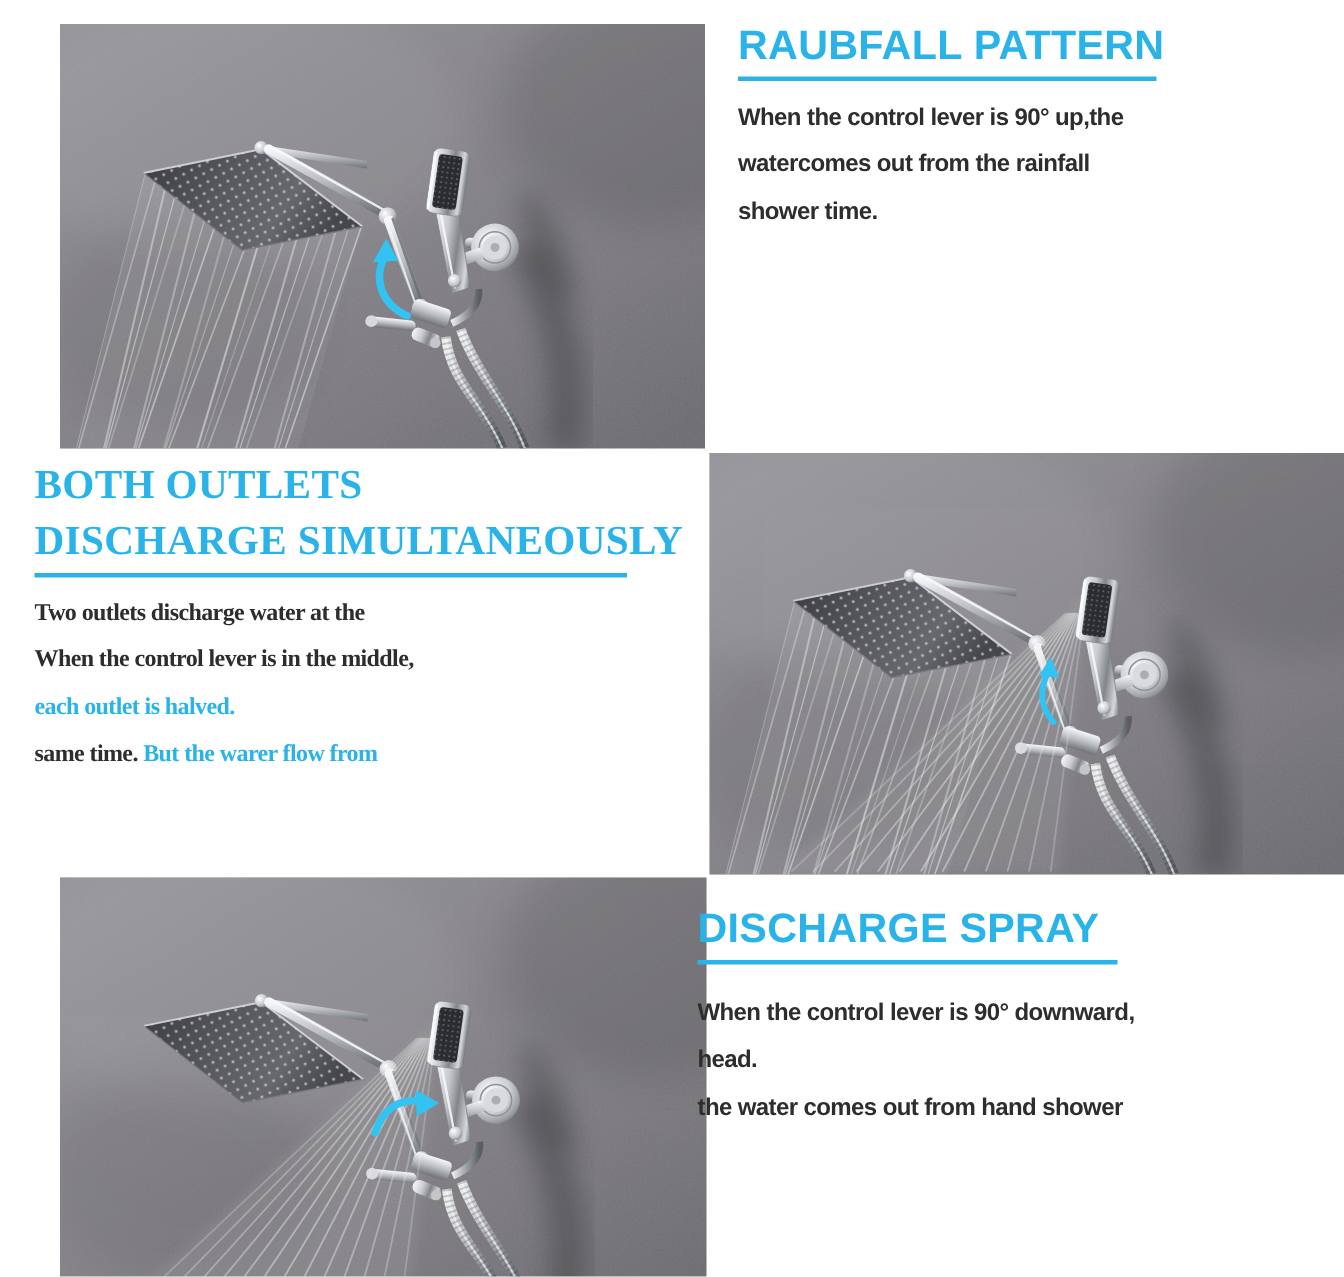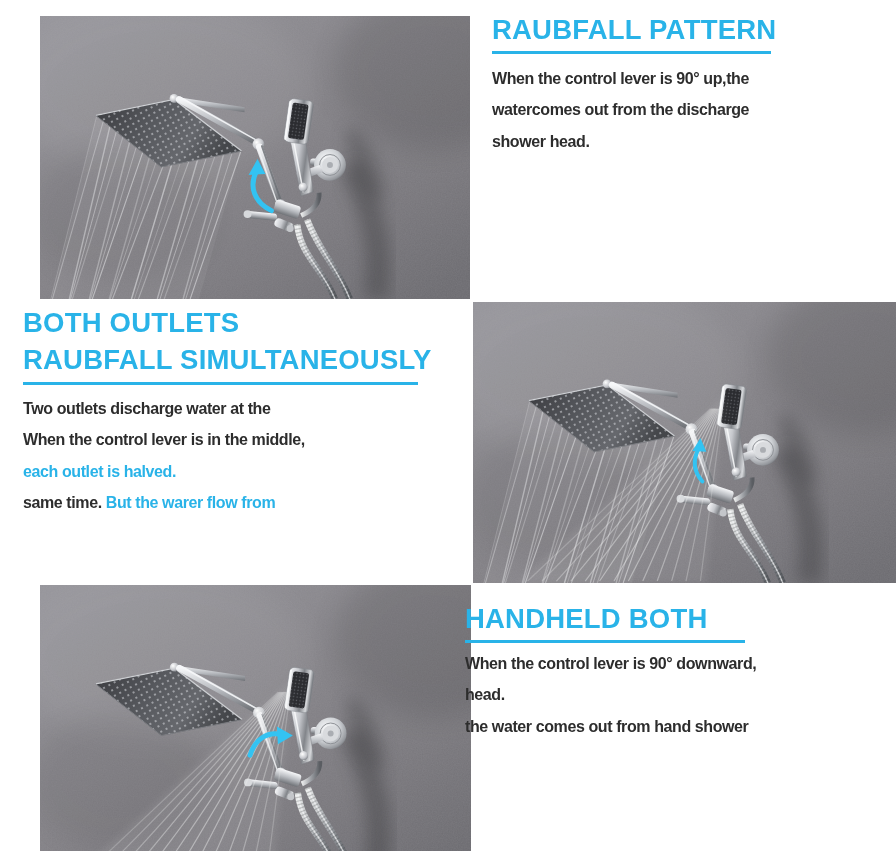--- a/index.html
+++ b/index.html
@@ -8,35 +8,35 @@
   #canvas{position:relative;width:896px;height:851px;background:#ffffff;overflow:hidden;}
 
   .photo{position:absolute;overflow:hidden;background:#87868b;}
   .photo svg{display:block;width:100%;height:100%;}
   .photo-1{left:0;top:0;width:430px;height:283px;}
   .photo-2{left:433px;top:286px;width:430px;height:281px;}
   .photo-3{left:0;top:569px;width:431px;height:282px;}
 
   .text-block{position:absolute;}
   .tb-1{left:492px;top:13px;width:420px;}
-  .tb-2{left:23px;top:304px;width:412px;}
+  .tb-2{left:23px;top:304px;width:412px;font-family:Liberation Serif, serif;}
   .tb-3{left:465px;top:602px;width:424px;}
 
   .heading{margin:0;font-size:27.5px;line-height:34px;font-weight:700;color:var(--accent);
            letter-spacing:0.2px;white-space:nowrap;}
   .tb-2 .heading{line-height:37px;}
   .rule{height:2.5px;background:var(--accent);margin-top:4px;}
   .rule-1{width:279px;}
   .rule-2{width:395px;}
   .rule-3{width:280px;}
 
   .body{margin-top:9px;font-size:16px;line-height:31.5px;font-weight:700;
         color:#2d2d2d;letter-spacing:-0.4px;}
   .tb-2 .body{margin-top:8px;}
-  .tb-3 .body{margin-top:5px;}
+  .tb-3 .body{margin-top:17px;}
   .bline{white-space:nowrap;}
   .seg.accent{color:var(--accent);}
 </style>
 </head>
 <body>
 
 <div id="canvas">
 
   <svg width="0" height="0" style="position:absolute" aria-hidden="true">
     <defs>
@@ -232,28 +232,28 @@
         <use href="#rain-water"></use>
         <use href="#fixture"></use>
         <use href="#arrow-up"></use>
     </svg>
   </figure>
   <div class="text-block tb-1">
     <h2 class="heading">RAUBFALL PATTERN</h2>
     <div class="rule rule-1"></div>
     <div class="body">
         <div class="bline"><span class="seg">When the control lever is 90° up,the</span></div>
-        <div class="bline"><span class="seg">watercomes out from the discharge</span></div>
-        <div class="bline"><span class="seg">shower head.</span></div>
+        <div class="bline"><span class="seg">watercomes out from the rainfall</span></div>
+        <div class="bline"><span class="seg">shower time.</span></div>
       </div>
   </div>
 
   <div class="text-block tb-2">
     <h2 class="heading">BOTH OUTLETS</h2>
-    <h2 class="heading">RAUBFALL SIMULTANEOUSLY</h2>
+    <h2 class="heading">DISCHARGE SIMULTANEOUSLY</h2>
     <div class="rule rule-2"></div>
     <div class="body">
         <div class="bline"><span class="seg">Two outlets discharge water at the</span></div>
         <div class="bline"><span class="seg">When the control lever is in the middle,</span></div>
         <div class="bline"><span class="seg accent">each outlet is halved.</span></div>
         <div class="bline"><span class="seg">same time. </span><span class="seg accent">But the warer flow from</span></div>
       </div>
   </div>
   <figure class="photo photo-2">
     <svg viewBox="0 0 433 285" preserveAspectRatio="none">
@@ -267,21 +267,21 @@
 
   <figure class="photo photo-3">
     <svg viewBox="0 0 433 285" preserveAspectRatio="none">
       <use href="#scene-bg"></use>
         <use href="#fixture"></use>
         <use href="#fan-water"></use>
         <use href="#arrow-right"></use>
     </svg>
   </figure>
   <div class="text-block tb-3">
-    <h2 class="heading">HANDHELD BOTH</h2>
+    <h2 class="heading">DISCHARGE SPRAY</h2>
     <div class="rule rule-3"></div>
     <div class="body">
         <div class="bline"><span class="seg">When the control lever is 90° downward,</span></div>
         <div class="bline"><span class="seg">head.</span></div>
         <div class="bline"><span class="seg">the water comes out from hand shower</span></div>
       </div>
   </div>
 
 </div>
 

